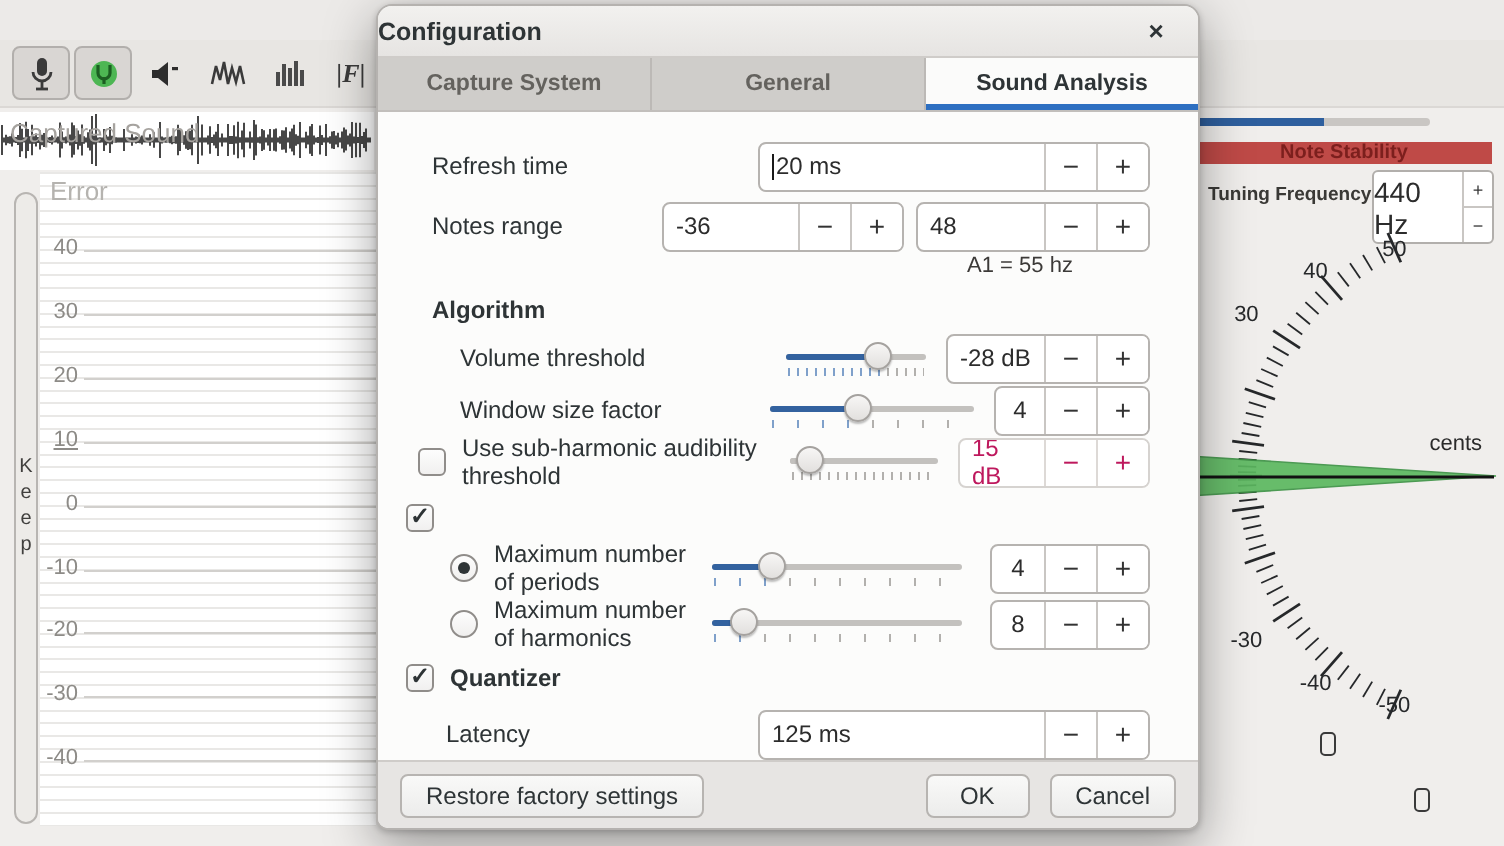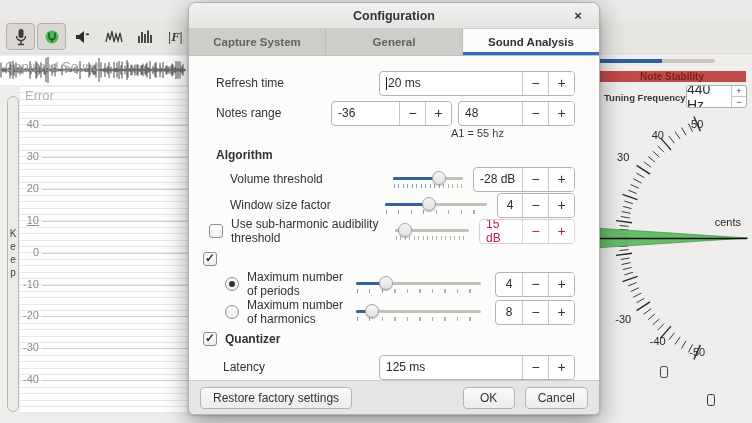--- a/index.html
+++ b/index.html
@@ -26,60 +26,60 @@
   .plot .panel-title{position:absolute;left:5px;top:2px;font-size:13px;color:#b5b3af;background:transparent}
   .gridline{position:absolute;left:22px;right:0;height:1px;background:#d2d0cd}
   .axis-label{position:absolute;left:0;width:19px;text-align:right;font-size:11px;color:#8d8b87}
 
   
   .vumeter{position:absolute;left:598px;top:59px;width:117px;height:4px;background:#c9c6c3;border-radius:2px}
   .vufill{height:4px;background:#2e5f9e;border-radius:2px 0 0 2px}
   .stability{position:absolute;left:598px;top:71px;width:148px;height:11px;background:#bf4a47;
              display:flex;align-items:center;justify-content:center;font-size:10px;font-weight:bold;color:#7c1f1d}
   .tuning-label{position:absolute;left:604px;top:92px;width:78px;font-size:9.5px;font-weight:bold;color:#3a3936;text-align:right;white-space:nowrap}
-  .tspin{position:absolute;left:686px;top:85px;width:61px;height:23px;background:#fff;border:1px solid #b2afac;
+  .tspin{position:absolute;left:686px;top:85px;width:61px;height:37px;background:#fff;border:1px solid #b2afac;
          border-radius:3px;display:flex;box-sizing:border-box;overflow:hidden}
   .tval{flex:1;display:flex;align-items:center;justify-content:center;font-size:14px;color:#2c2c2c}
   .tcol{width:14px;border-left:1px solid #c9c6c3;display:flex;flex-direction:column}
   .tcell{flex:1;display:flex;align-items:center;justify-content:center;font-size:9px;color:#333}
   .tcell + .tcell{border-top:1px solid #c9c6c3}
   .gauge{position:absolute;left:585px;top:105px;width:167px;height:270px;overflow:visible}
   .cents{position:absolute;left:697px;top:216px;width:44px;text-align:right;font-size:11px;color:#2a2a2a}
   .tofu{position:absolute;width:6px;height:10px;border:1.5px solid #3a3a3a;border-radius:2.5px;background:transparent}
   .tofu1{left:660px;top:366px}
   .tofu2{left:707px;top:394px}
 
   
   .dialog{position:absolute;left:188px;top:2px;width:412px;height:413px;background:#fafaf9;
           border:1px solid #b5b2af;border-radius:8px 8px 6px 6px;box-sizing:border-box;
           box-shadow:0 8px 26px rgba(0,0,0,.38),0 1px 3px rgba(0,0,0,.2);
           display:flex;flex-direction:column;overflow:hidden}
   .dlg-titlebar{height:25px;flex:none;background:linear-gradient(#f2f1ef,#e6e4e2);border-bottom:1px solid #cfccc9;
-                display:flex;align-items:center;justify-content:center;position:relative}
+                display:flex;align-items:center;position:relative}
   .dlg-title{font-size:12.5px;font-weight:bold;color:#2e3436}
   .dlg-close{position:absolute;right:12px;top:3px;width:18px;height:18px;display:flex;align-items:center;justify-content:center;
              font-size:13px;font-weight:bold;color:#2e3436;cursor:default}
   .dlg-tabs{height:26px;flex:none;background:#cfcdca;display:flex;border-bottom:1px solid #c2bfbc}
   .tab{flex:1;display:flex;align-items:center;justify-content:center;font-size:11.5px;font-weight:bold;color:#64625e}
   .tab + .tab{border-left:1px solid #bcb9b6}
   .tab.on{background:#fbfbfa;color:#2e3436;box-shadow:inset 0 -3px 0 #2d6fc1}
   .dlg-body{flex:1;background:#fcfcfb;padding:14px 24px 0 14px;font-size:12px;color:#2e3436;overflow:hidden}
   .r{display:flex;align-items:center}
   .rh{height:26px}
   .rh2{height:28px}
   .hints{height:14px}
   .hdr{height:22px;font-weight:bold}
   .mt2{margin-top:2px}.mt4{margin-top:4px}.mt6{margin-top:4px}
   .grow{flex:1}
   .ind1{padding-left:13px}
   .ind2{padding-left:27px}
   .ind3{padding-left:22px}
   .indL{padding-left:20px}
   .gap6{width:6px;flex:none}.gap8{width:8px;flex:none}.gap10{width:10px;flex:none}.gap14{width:14px;flex:none}
-  .hint{font-size:11px;color:#3c3a38;text-align:left;padding-left:3px;box-sizing:border-box}
+  .hint{font-size:11px;color:#3c3a38;text-align:center;padding-left:3px;box-sizing:border-box}
   .w121{width:121px;flex:none}.w117{width:117px;flex:none}
 
   .spin{height:25px;border:1px solid #b6b3b0;border-radius:4px;background:#fff;display:flex;overflow:hidden;flex:none;box-sizing:border-box}
   .spin .val{display:flex;align-items:center;padding:0 6px;font-size:12px;color:#2c2c2c;box-sizing:border-box}
   .spin .sbtn{width:25px;flex:none;border-left:1px solid #c9c6c3;display:flex;align-items:center;justify-content:center;
               font-size:14px;color:#333;background:#fff}
   .spin.w180{width:196px}.spin.w180 .val{flex:1}
   .spin .val.grow1{flex:1}
   .vw48{width:48px}.vw42{width:42px}.vw26{width:26px;justify-content:center;padding:0 2px}.vw24{width:24px;justify-content:center;padding:0 2px}
   .spin.dis{border-color:#d6d3d0}

